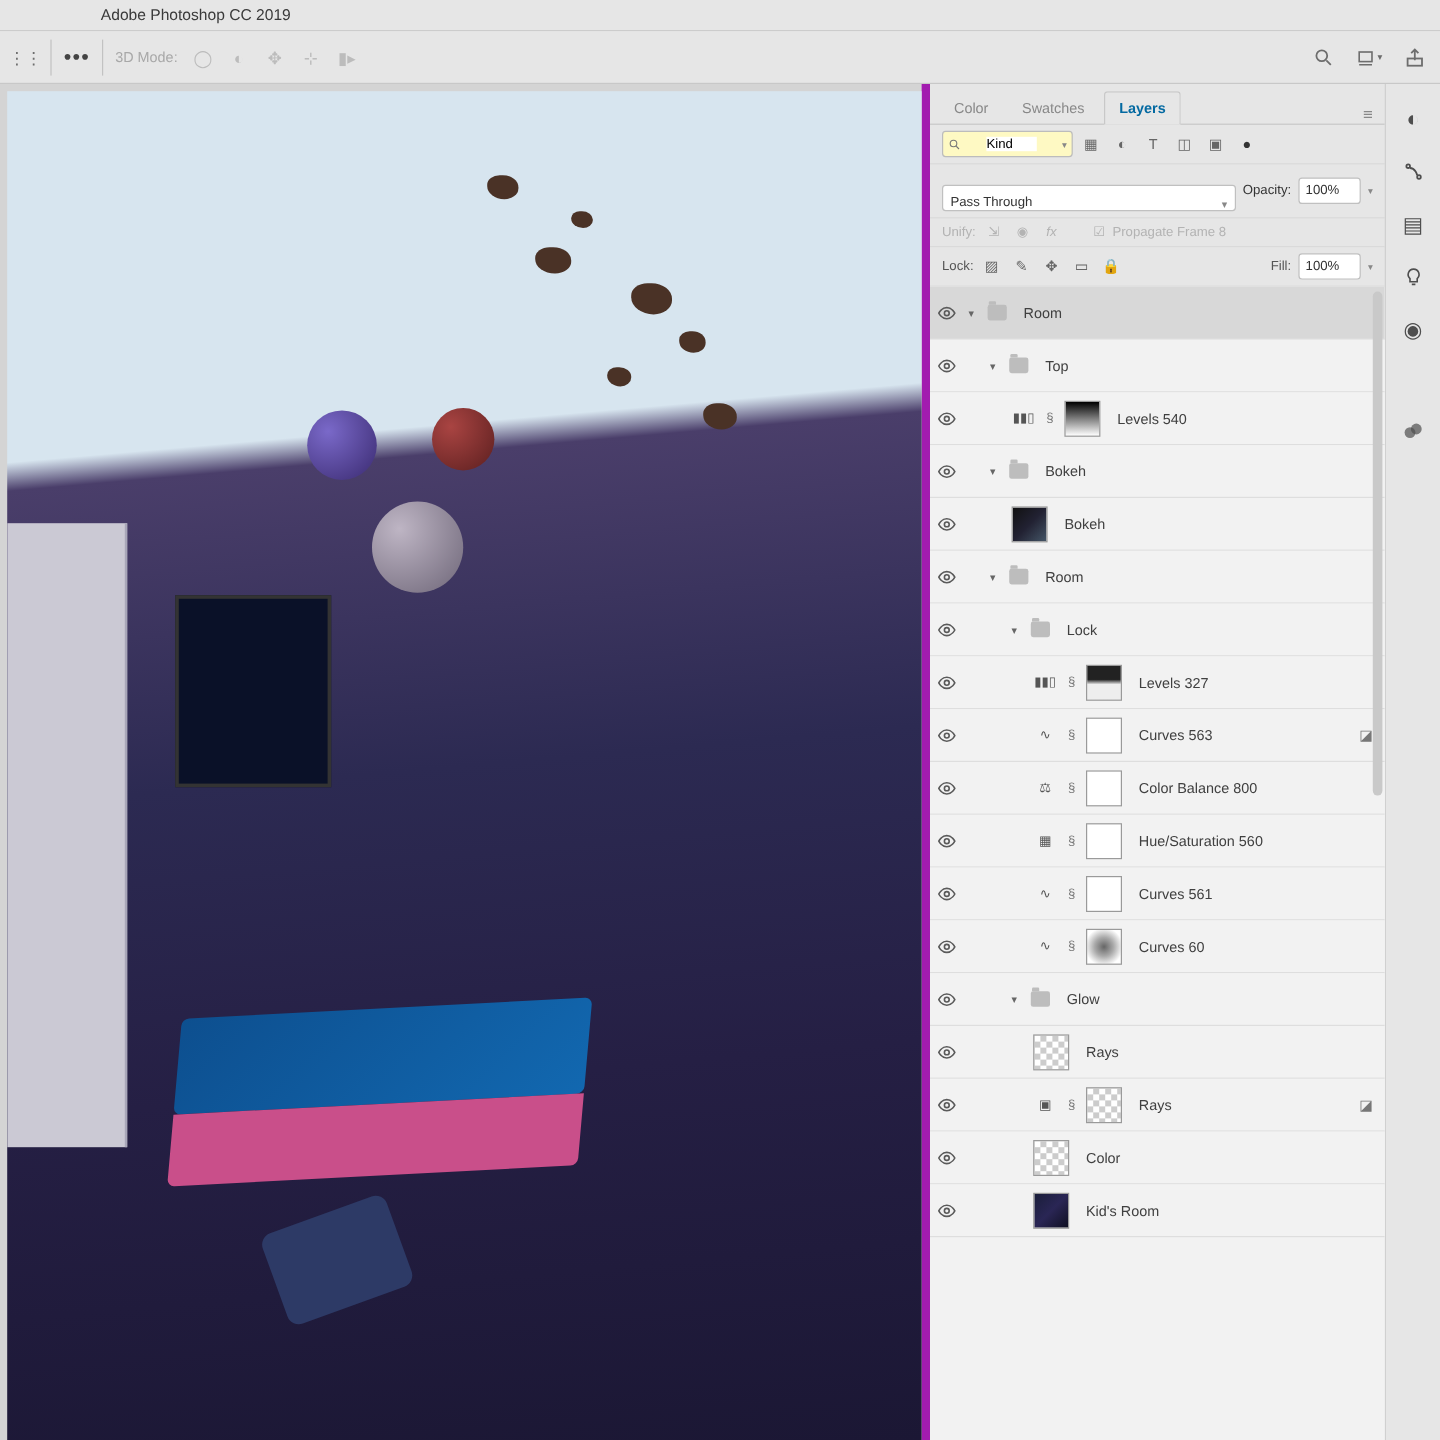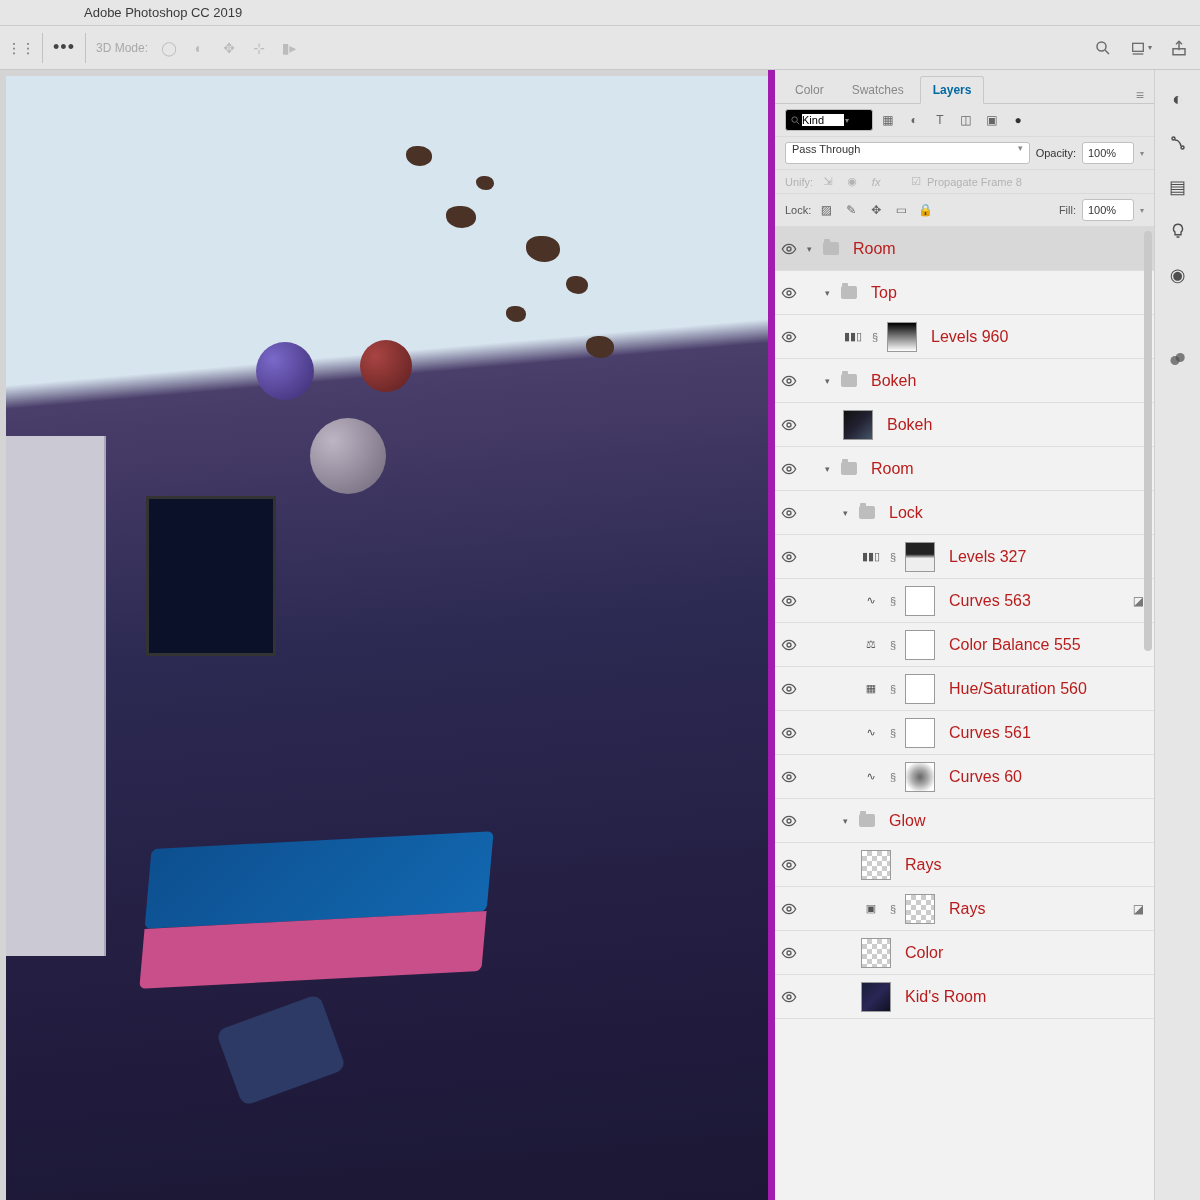--- a/index.html
+++ b/index.html
@@ -19,25 +19,25 @@
 .canvas-area { flex:1; background:#d4d4d4; display:flex; padding:6px 0 0 6px; }
 .canvas { width:100%; height:100%; background: linear-gradient(175deg, #d7e5ef 0%, #d7e5ef 26%, #4a3e6a 28%, #2c2a52 50%, #251f44 72%, #1b1734 100%); position:relative; overflow:hidden; }
 .panels { width:386px; background:#e6e6e6; border-left:7px solid #a21caf; display:flex; flex-direction:column; }
 .right-strip { width:46px; background:#e6e6e6; border-left:1px solid #d0d0d0; display:flex; flex-direction:column; align-items:center; padding-top:18px; gap:22px; }
 .right-strip .opt-icon { font-size:18px; color:#4e4e4e; cursor:pointer; }
 .panel-tabs { height:34px; display:flex; align-items:flex-end; border-bottom:1px solid #c8c8c8; padding-left:8px; gap:4px; }
 .tab { padding:6px 12px; font-size:12px; color:#888; cursor:pointer; }
 .tab.active { color:#0369a1; background:#e6e6e6; border:1px solid #c8c8c8; border-bottom:1px solid #e6e6e6; border-radius:3px 3px 0 0; font-weight:600; position:relative; top:1px; }
 .panel-menu { margin-left:auto; margin-right:10px; font-size:14px; color:#888; cursor:pointer; }
 .panel-row { display:flex; align-items:center; padding:5px 10px; gap:6px; border-bottom:1px solid #dadada; }
-.kind-search { flex:0 0 88px; height:22px; border:1px solid #bcbcbc; border-radius:3px; display:flex; align-items:center; padding:0 4px; background:#000000; gap:1px; font-size:11px; color:#555; }
+.kind-search { flex:0 0 88px; height:22px; border:1px solid #bcbcbc; border-radius:3px; display:flex; align-items:center; padding:0 4px; background:#fef9c3; gap:21px; font-size:11px; color:#555; }
 .kind-search input { border:none; outline:none; width:42px; font-size:11px; }
 .filter-icons { display:flex; gap:8px; }
 .filter-icons .fi { width:18px; height:18px; display:flex; align-items:center; justify-content:center; color:#666; font-size:12px; cursor:pointer; }
-.select { height:22px; border:1px solid #c0c0c0; border-radius:3px; background:#fff; display:flex; align-items:flex-start; padding:0 6px; font-size:11px; color:#333; cursor:pointer; }
+.select { height:22px; border:1px solid #c0c0c0; border-radius:3px; background:#fff; display:flex; align-items:flex-end; padding:0 6px; font-size:11px; color:#333; cursor:pointer;margin-top:12px; }
 .select .caret { margin-left:auto; color:#888; font-size:9px; }
 .blend-select { flex:1; }
 .pct-box { width:52px; height:22px; border:1px solid #c0c0c0; border-radius:3px; background:#fff; display:flex; align-items:center; padding:0 5px; font-size:11px; }
 .unify-row { color:#b3b3b3; font-size:11px; }
 .unify-row .ico { width:18px; display:inline-flex; justify-content:center; }
 .lock-row .lock-label, .lock-row .fill-label { font-size:11px; color:#555; }
 .lock-icons { display:flex; gap:7px; }
 .lock-icons .fi { width:18px; height:18px; display:flex; align-items:center; justify-content:center; color:#666; cursor:pointer; }
 .layers-list { flex:1; overflow-y:auto; background:#f2f2f2; position:relative; }
 .scrollbar-imitation { position:absolute; right:2px; top:4px; width:8px; height:420px; background:#c9c9c9; border-radius:4px; }
@@ -51,21 +51,21 @@
 .folder-ic::before { content:''; position:absolute; top:-3px; left:1px; width:6px; height:3px; background:#bdbdbd; border-radius:1px 1px 0 0; }
 .thumb { width:30px; height:30px; border:1px solid #9a9a9a; background:#fff; }
 .thumb.checker { background: repeating-conic-gradient(#ccc 0 25%, #fff 0 50%) 0 0/10px 10px; }
 .thumb.grad-v { background: linear-gradient(to bottom, #000, #fff); }
 .thumb.grad-h { background: linear-gradient(to bottom, #222 0%, #222 40%, #eee 55%, #eee 100%); }
 .thumb.blur { background: radial-gradient(circle at center, #666 0%, #aaa 40%, #fff 80%); }
 .thumb.photo { background: linear-gradient(135deg, #111 0%, #223 50%, #456 100%); }
 .thumb.photo2 { background: linear-gradient(135deg, #1a1e3a 0%, #2a2655 50%, #101022 100%); }
 .adj-ic { width:20px; height:18px; display:flex; align-items:center; justify-content:center; color:#555; font-size:11px; }
 .link-ic { width:12px; display:flex; justify-content:center; color:#777; font-size:11px; }
-.layer-name { font-size:16px; color:#b91c1c; }
+.layer-name { font-size:12px; color:#404040; }
 .clip-ic { margin-left:auto; margin-right:10px; color:#777; font-size:12px; }
 .bed { position:absolute; bottom:210px; left:140px; width:340px; height:150px; transform: skewX(-8deg) rotate(-3deg); }
 .bed-top { width:100%; height:80px; background: linear-gradient(135deg,#0d4f8f,#1268b0); border-radius:6px; }
 .bed-side { width:100%; height:60px; background:#c94f8a; border-radius:0 0 6px 6px; }
 .door { position:absolute; left:0; top:360px; width:100px; height:520px; background: #cbc9d4; border-right: 2px solid #a8a6b8; }
 .poster { position:absolute; left:140px; top:420px; width:130px; height:160px; background:#0a1128; border:3px solid #333; }
 .pillow { position:absolute; bottom:110px; left:220px; width:110px; height:80px; background:#2d3a66; border-radius:10px; transform:rotate(-20deg); }
 .planet { position:absolute; border-radius:50%; }
 .p1 { width:58px; height:58px; left:250px; top:266px; background: radial-gradient(circle at 30% 30%, #7a69c9, #3a2a70); }
 .p2 { width:52px; height:52px; left:354px; top:264px; background: radial-gradient(circle at 30% 30%, #a94442, #5c1f1f); }
@@ -238,21 +238,21 @@
           <div class="eye-col">
             <svg viewBox="0 0 24 24" fill="none" stroke="currentColor" stroke-width="2">
               <path d="M2 12s3.5-7 10-7 10 7 10 7-3.5 7-10 7S2 12 2 12z"></path>
               <circle cx="12" cy="12" r="3"></circle>
             </svg>
           </div>
           <div class="row-body" style="padding-left: 40px;">
             <span class="adj-ic">▮▮▯</span>
             <span class="link-ic">§</span>
             <span class="thumb grad-v"></span>
-            <span class="layer-name" style="margin-left: 8px;">Levels 960</span>
+            <span class="layer-name" style="margin-left: 8px;">Levels 540</span>
           </div>
         </div>
         <div class="layer-row">
           <div class="eye-col">
             <svg viewBox="0 0 24 24" fill="none" stroke="currentColor" stroke-width="2">
               <path d="M2 12s3.5-7 10-7 10 7 10 7-3.5 7-10 7S2 12 2 12z"></path>
               <circle cx="12" cy="12" r="3"></circle>
             </svg>
           </div>
           <div class="row-body" style="padding-left: 22px;">
@@ -332,21 +332,21 @@
           <div class="eye-col">
             <svg viewBox="0 0 24 24" fill="none" stroke="currentColor" stroke-width="2">
               <path d="M2 12s3.5-7 10-7 10 7 10 7-3.5 7-10 7S2 12 2 12z"></path>
               <circle cx="12" cy="12" r="3"></circle>
             </svg>
           </div>
           <div class="row-body" style="padding-left: 58px;">
             <span class="adj-ic">⚖</span>
             <span class="link-ic">§</span>
             <span class="thumb "></span>
-            <span class="layer-name" style="margin-left: 8px;">Color Balance 555</span>
+            <span class="layer-name" style="margin-left: 8px;">Color Balance 800</span>
           </div>
         </div>
         <div class="layer-row">
           <div class="eye-col">
             <svg viewBox="0 0 24 24" fill="none" stroke="currentColor" stroke-width="2">
               <path d="M2 12s3.5-7 10-7 10 7 10 7-3.5 7-10 7S2 12 2 12z"></path>
               <circle cx="12" cy="12" r="3"></circle>
             </svg>
           </div>
           <div class="row-body" style="padding-left: 58px;">

